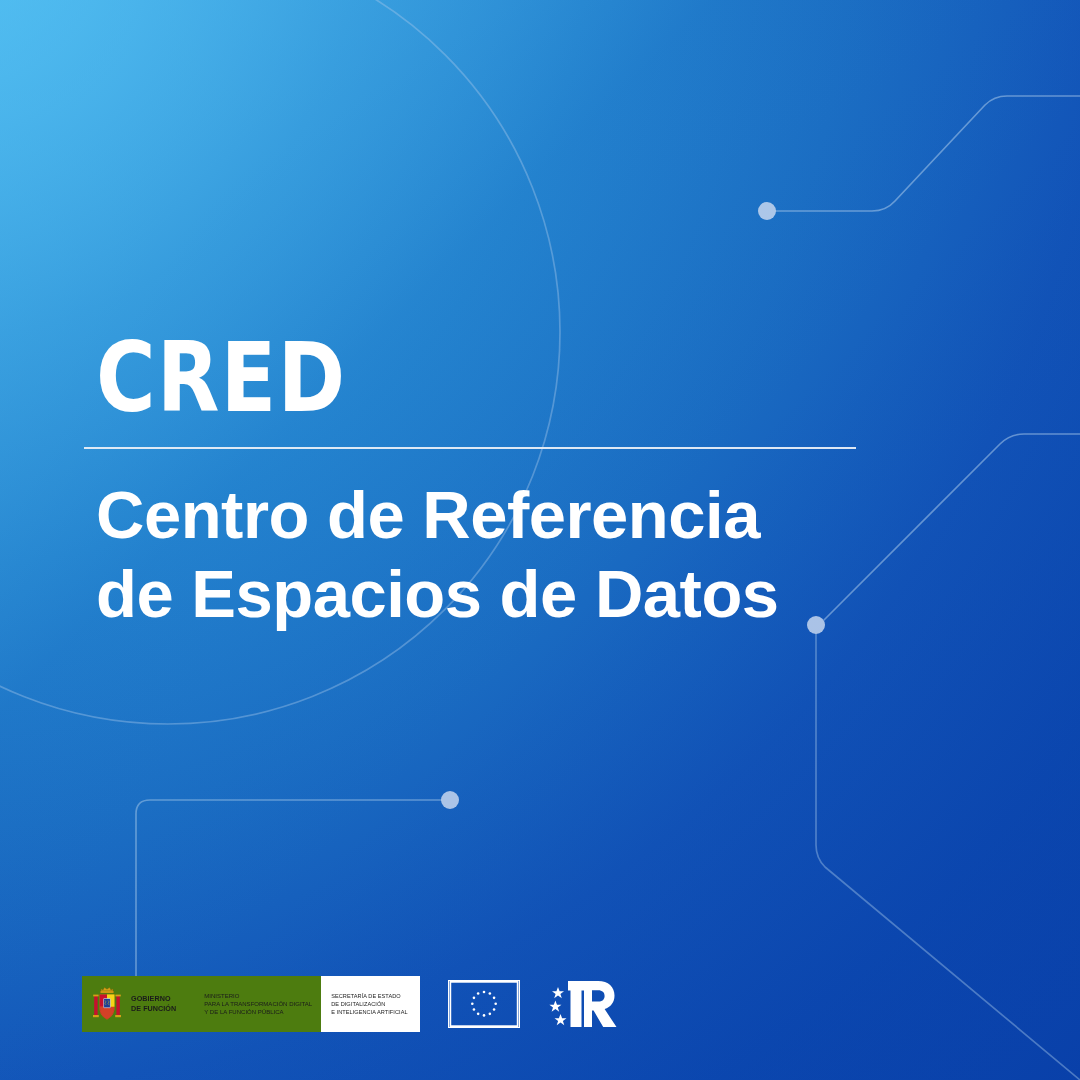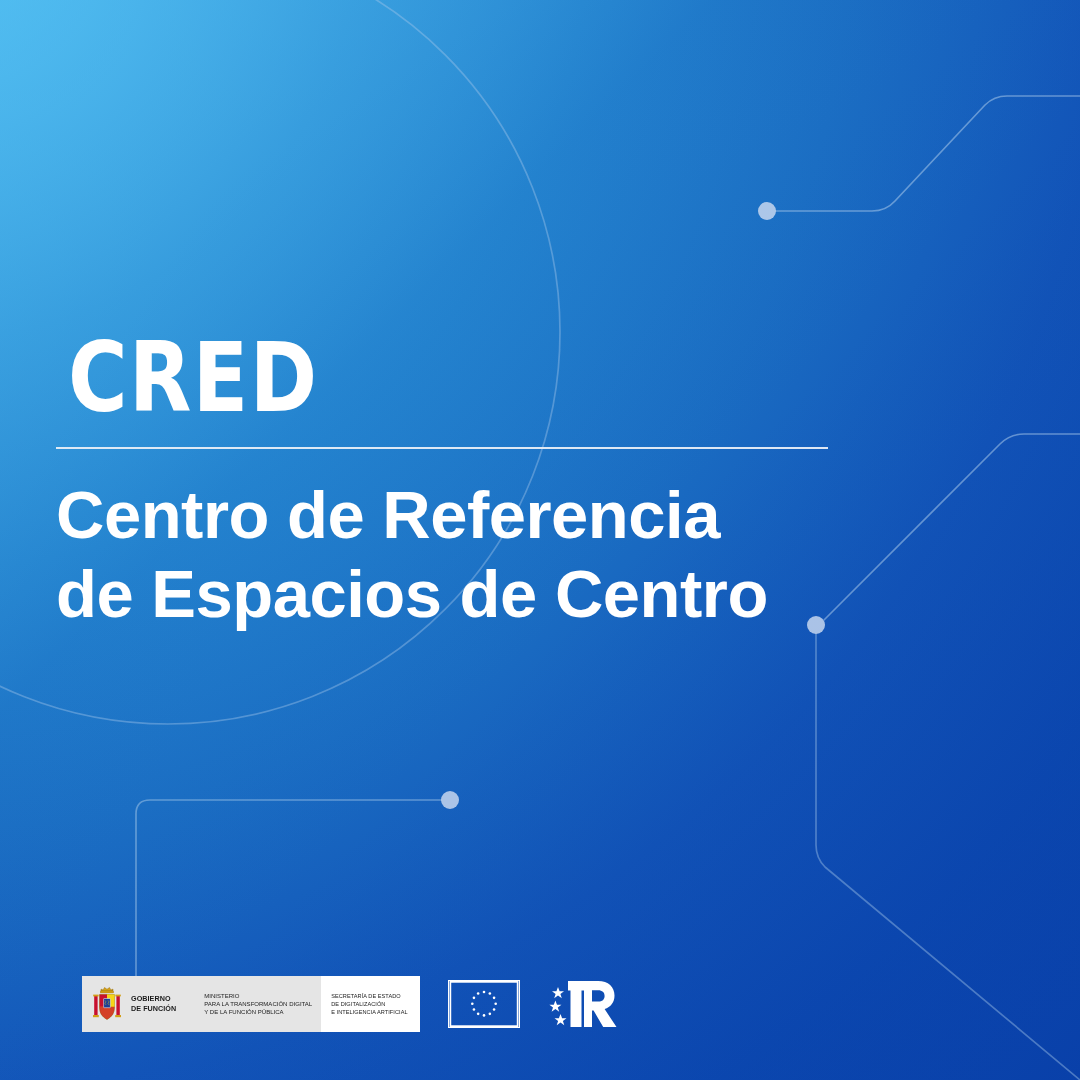--- a/index.html
+++ b/index.html
@@ -34,21 +34,21 @@
   .deco {
     position: absolute;
     inset: 0;
     width: 1080px;
     height: 1080px;
   }
 
   
   .content {
     position: absolute;
-    left: 56px;
+    left: 84px;
     top: 330px;
     width: 880px;
   }
   .brand-mark {
     font-family: "DejaVu Sans Condensed", "Liberation Sans Narrow", "Liberation Sans", sans-serif;
     font-weight: 700;
     font-size: 97px;
     line-height: 0.98;
     letter-spacing: 1.5px;
     color: #ffffff;
@@ -65,21 +65,21 @@
     margin-bottom: 26px;
     opacity: 0.95;
   }
   .headline {
     font-family: "Liberation Sans", sans-serif;
     font-weight: 700;
     font-size: 67px;
     line-height: 1.18;
     letter-spacing: -0.5px;
     color: #ffffff;
-    margin: 0;
+    margin: 12px;
     max-width: 810px;
   }
   .headline .line {
     display: block;
     white-space: nowrap;
   }
 
   
   .footer {
     position: absolute;
@@ -89,21 +89,21 @@
     align-items: center;
     gap: 28px;
   }
   .gob-block {
     display: flex;
     align-items: stretch;
     height: 56px;
     box-shadow: 0 0 0 0 transparent;
   }
   .gob-yellow {
-    background: #e5e5e5;
+    background: #4d7c0f;
     display: flex;
     align-items: center;
     padding: 0 9px 0 10px;
     gap: 9px;
   }
   .gob-white {
     background: #ffffff;
     display: flex;
     align-items: center;
     padding: 0 12px 0 10px;
@@ -169,21 +169,21 @@
       <circle cx="816" cy="625" r="9"></circle>
       <circle cx="450" cy="800" r="9"></circle>
     </g>
   </svg>
 
   <div class="content">
     <div class="brand-mark">CRED</div>
     <div class="rule"></div>
     <h1 class="headline">
       <span class="line">Centro de Referencia</span>
-      <span class="line">de Espacios de Centro</span>
+      <span class="line">de Espacios de Datos</span>
     </h1>
   </div>
 
   <div class="footer">
 
     <div class="gob-block">
       <div class="gob-yellow">
 
         <svg class="coat" viewBox="0 0 30 40" aria-hidden="true">
 

